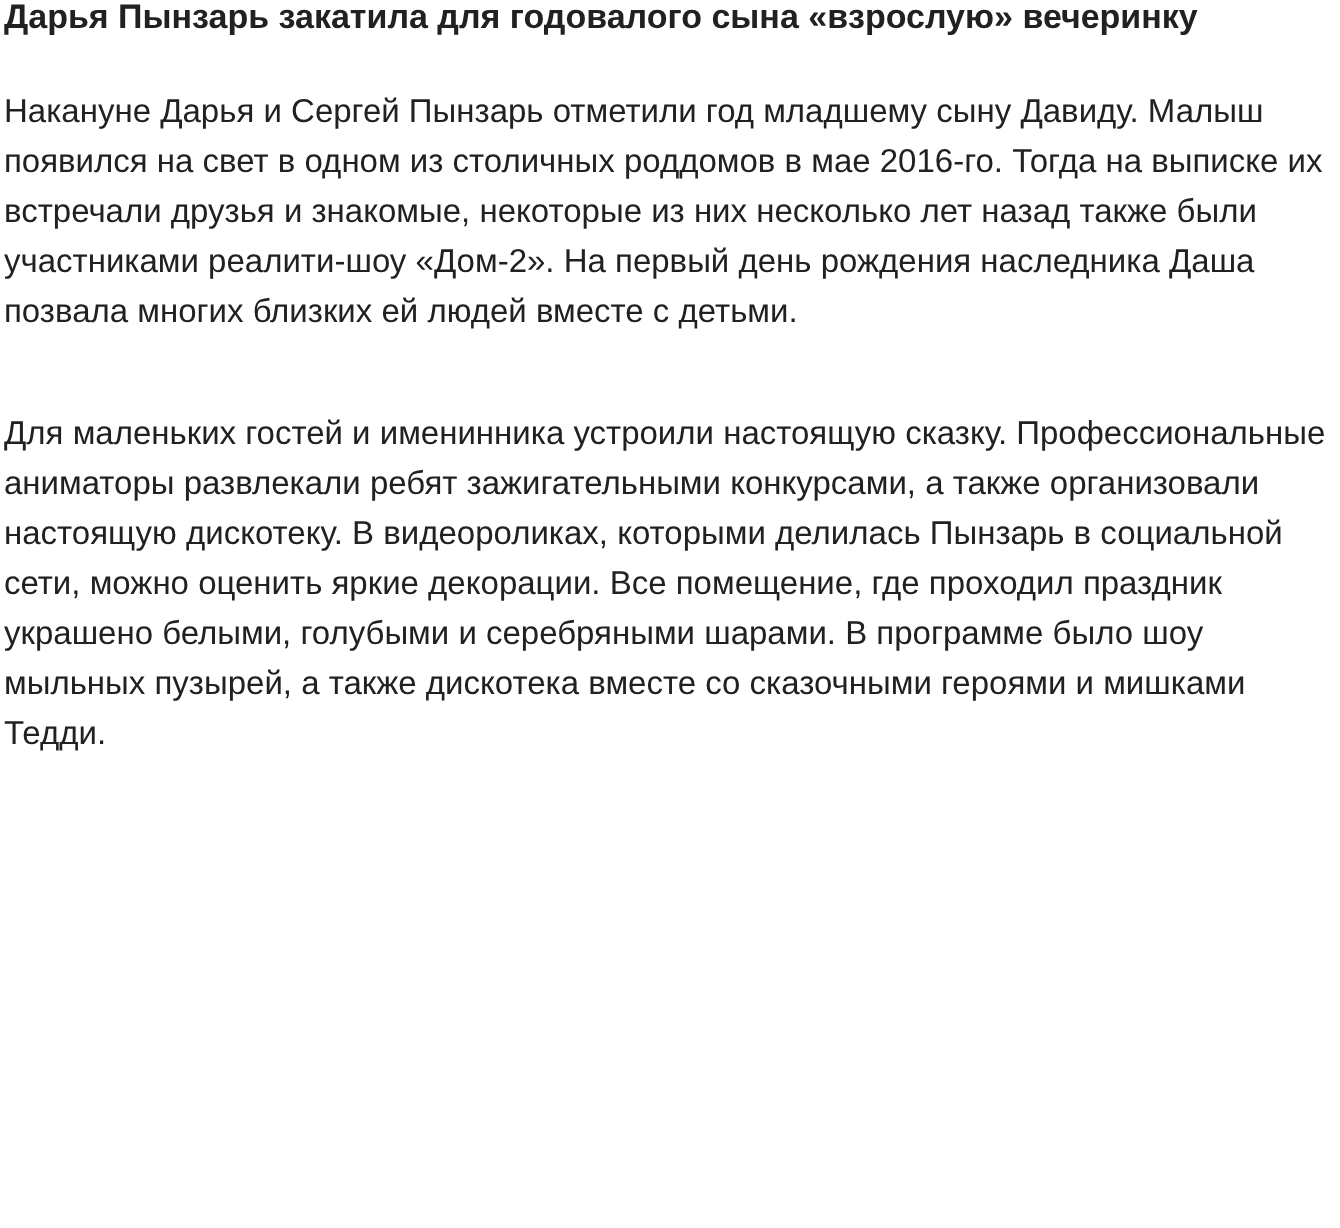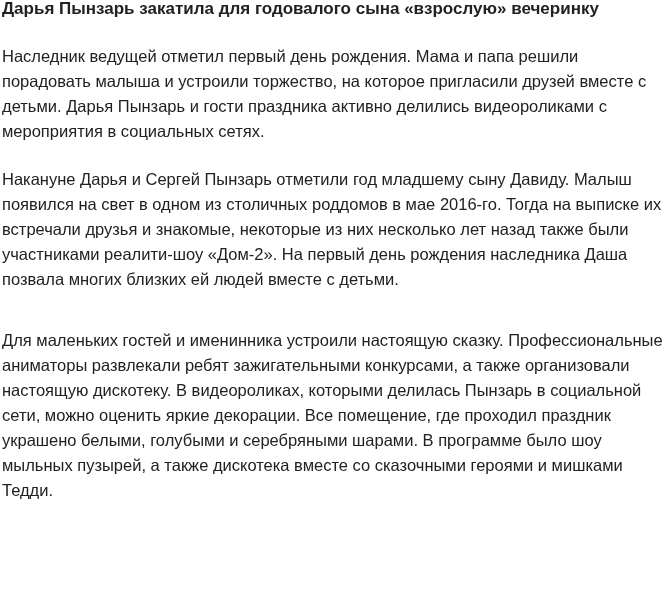--- a/index.html
+++ b/index.html
@@ -38,17 +38,16 @@
     margin-bottom: 0;
     margin-top: 36px;
   }
 </style>
 </head>
 <body>
 
 <div class="article">
   <h1 class="article-title">Дарья Пынзарь закатила для годовалого сына «взрослую» вечеринку</h1>
   <div id="article-body">
-      <p class="article-paragraph">Наследник ведущей отметил первый день рождения. Мама и папа решили порадовать малыша и устроили торжество, на которое пригласили друзей вместе с детьми. Дарья Пынзарь и гости праздника активно делились видеороликами с мероприятия в социальных сетях.</p>
       <p class="article-paragraph">Накануне Дарья и Сергей Пынзарь отметили год младшему сыну Давиду. Малыш появился на свет в одном из столичных роддомов в мае 2016-го. Тогда на выписке их встречали друзья и знакомые, некоторые из них несколько лет назад также были участниками реалити-шоу «Дом-2». На первый день рождения наследника Даша позвала многих близких ей людей вместе с детьми.</p>
       <p class="article-paragraph">Для маленьких гостей и именинника устроили настоящую сказку. Профессиональные аниматоры развлекали ребят зажигательными конкурсами, а также организовали настоящую дискотеку. В видеороликах, которыми делилась Пынзарь в социальной сети, можно оценить яркие декорации. Все помещение, где проходил праздник украшено белыми, голубыми и серебряными шарами. В программе было шоу мыльных пузырей, а также дискотека вместе со сказочными героями и мишками Тедди.</p>
     </div>
 </div>
 
 </body></html>

